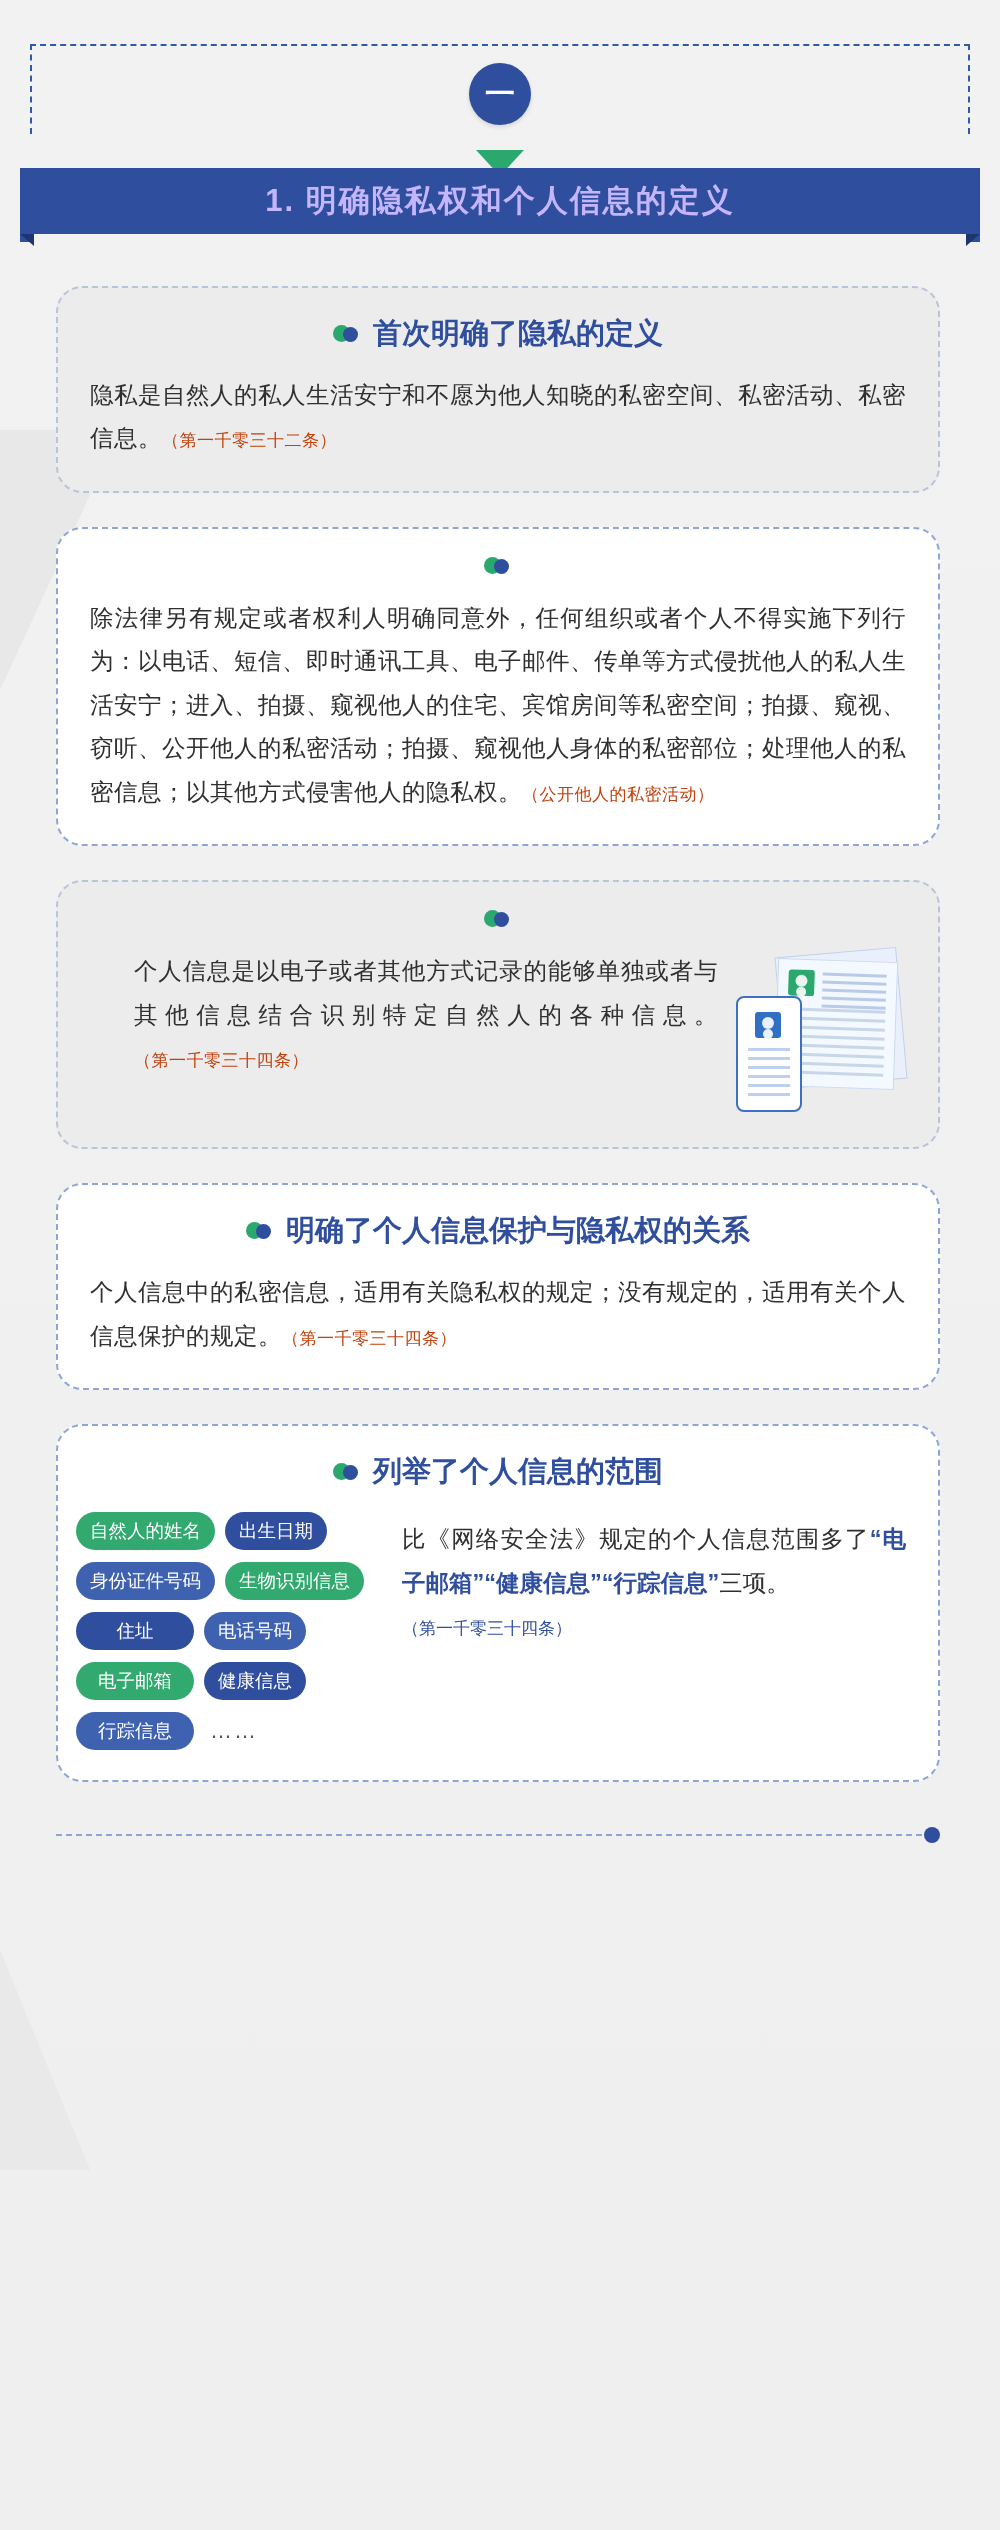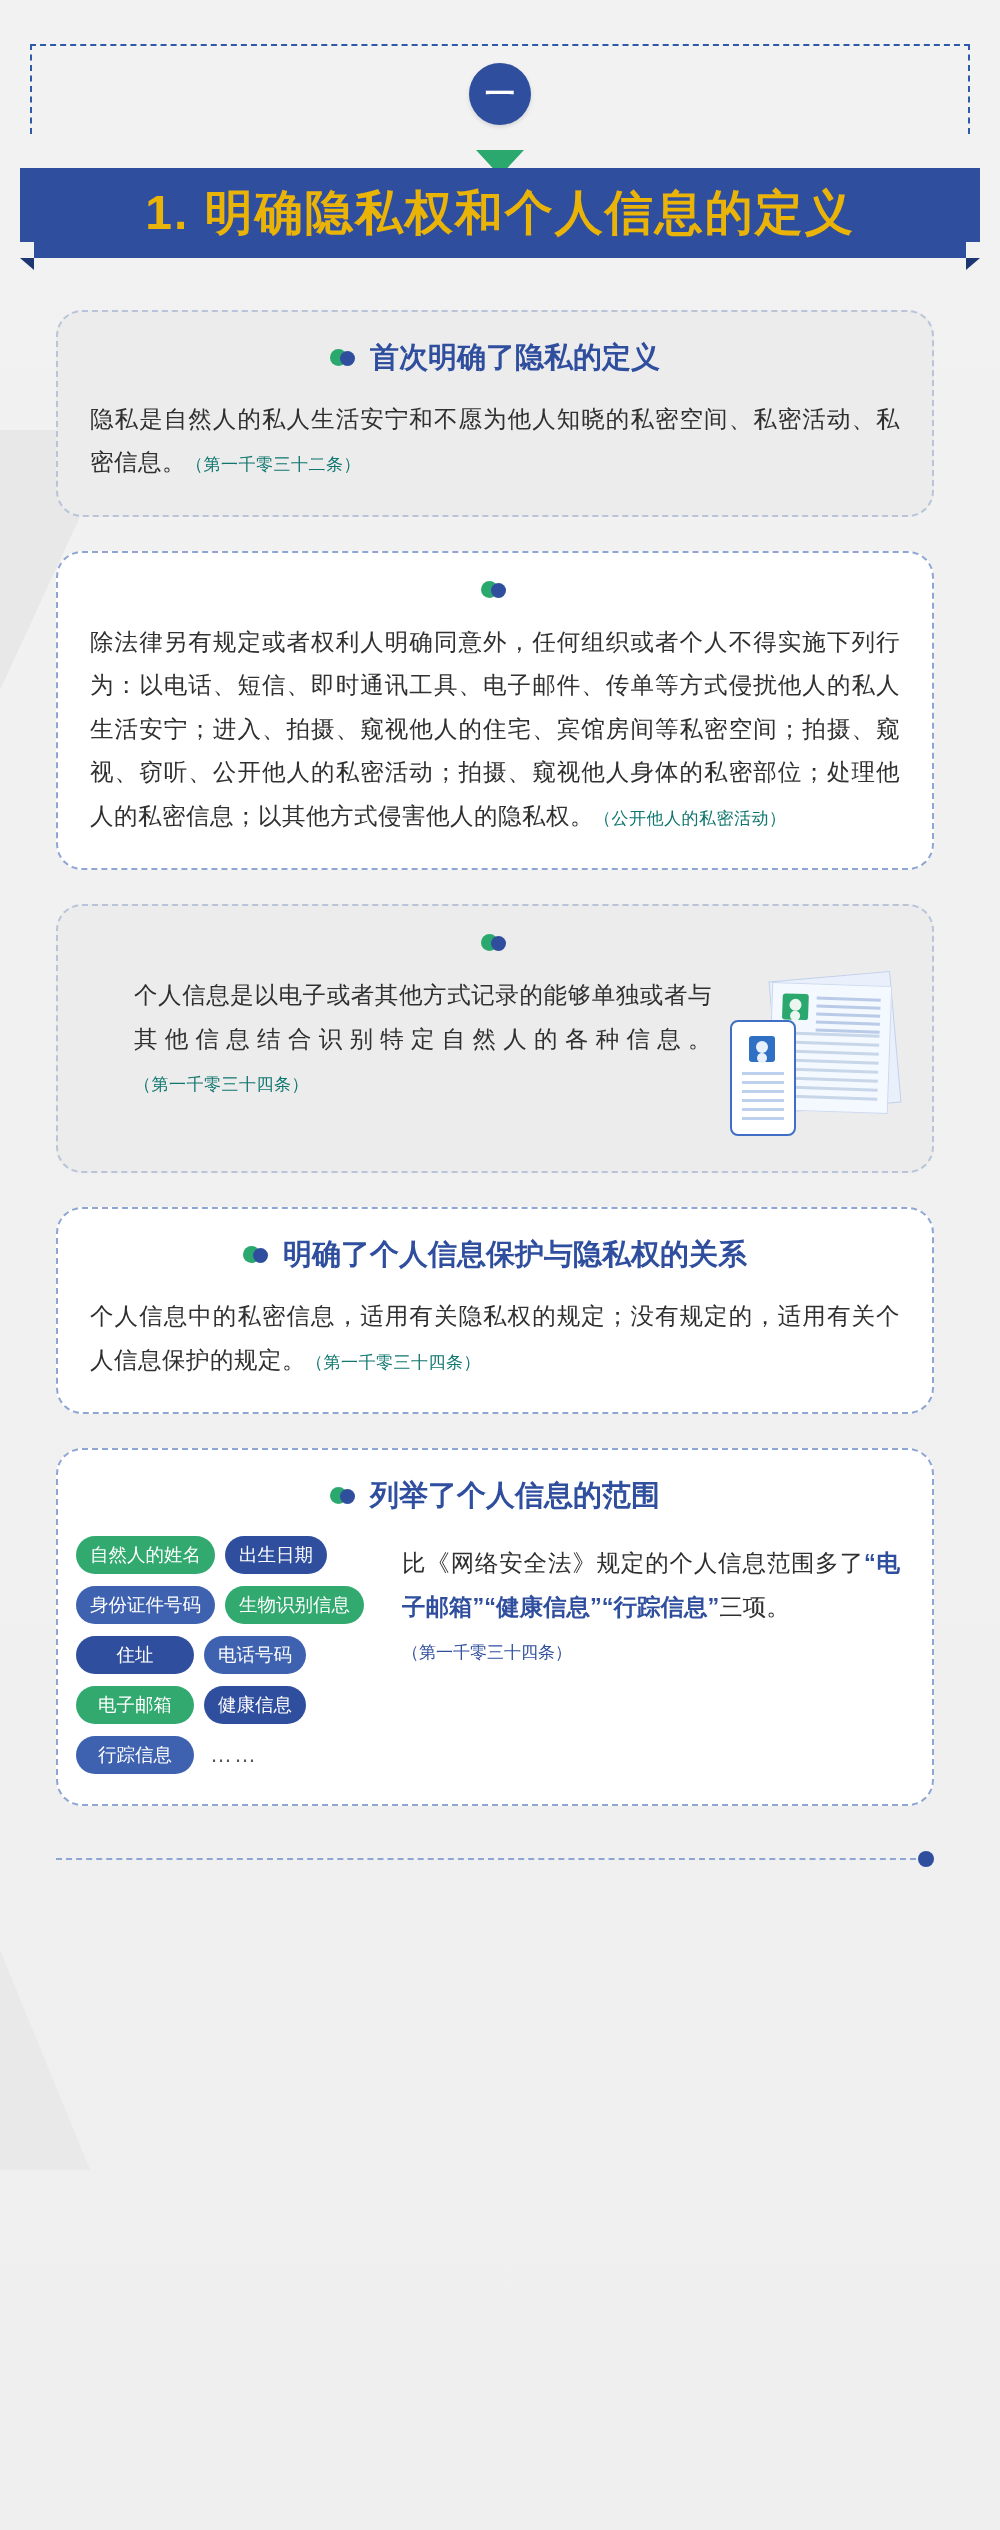--- a/index.html
+++ b/index.html
@@ -106,26 +106,26 @@
 
   
   .banner-wrap {
     position: relative;
     z-index: 2;
     margin: 18px 34px 0 34px;
   }
   .banner {
     position: relative;
     background: #2f4e9e;
-    color: #eab308;
-    height: 90px;
+    color: #c4b5fd;
+    height: 66px;
     display: flex;
     align-items: center;
     justify-content: center;
-    font-size: 48px;
+    font-size: 31px;
     font-weight: bold;
     letter-spacing: 2px;
   }
   .banner::before {
     content: "";
     position: absolute;
     left: -14px;
     bottom: -12px;
     width: 0;
     height: 0;
@@ -149,21 +149,21 @@
     height: 74px;
     background: #2f4e9e;
   }
   .banner-ext-l { left: -14px; }
   .banner-ext-r { right: -14px; }
 
   
   .content {
     position: relative;
     z-index: 2;
-    padding: 52px 10px 40px 0;
+    padding: 52px 4px 40px 0;
   }
   .card {
     position: relative;
     background: #ffffff;
     border: 2px dashed #8fa6d4;
     border-radius: 26px;
     margin: 0 56px 34px 56px;
     padding: 26px 32px 30px 32px;
     box-sizing: border-box;
   }
@@ -207,21 +207,21 @@
   }
   .card-body {
     font-size: 23.5px;
     line-height: 1.85;
     color: #303030;
     text-align: justify;
     letter-spacing: 0.5px;
   }
   .ref {
     font-size: 17px;
-    color: #0f766e;
+    color: #c2410c;
     white-space: nowrap;
   }
 
   
   .card-flex {
     display: flex;
     align-items: flex-start;
     gap: 18px;
   }
   .card-flex .txt { flex: 1 1 auto; margin-left: 44px; }

